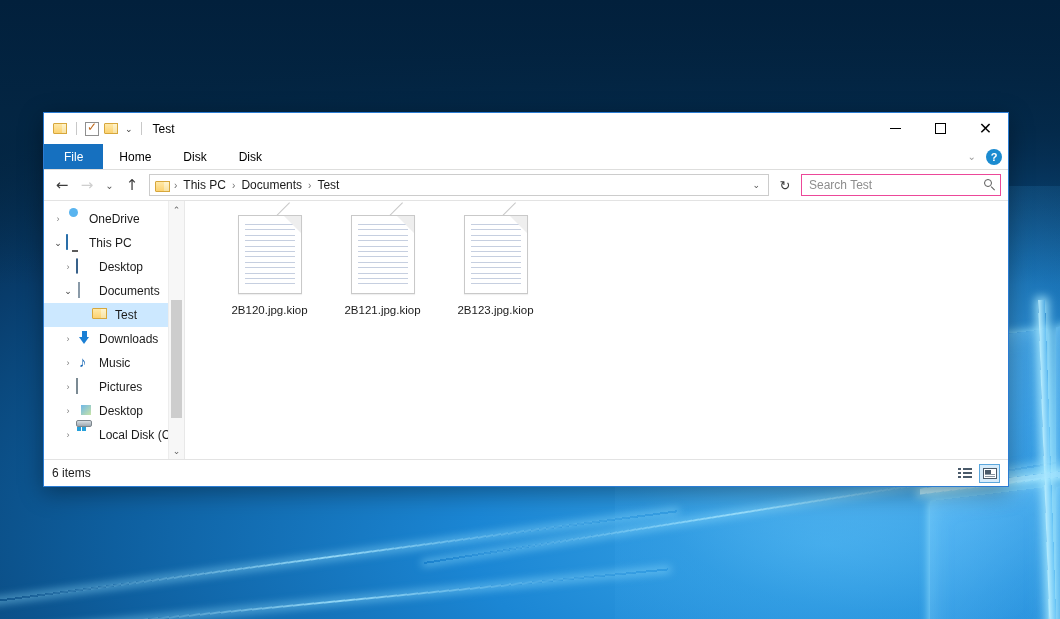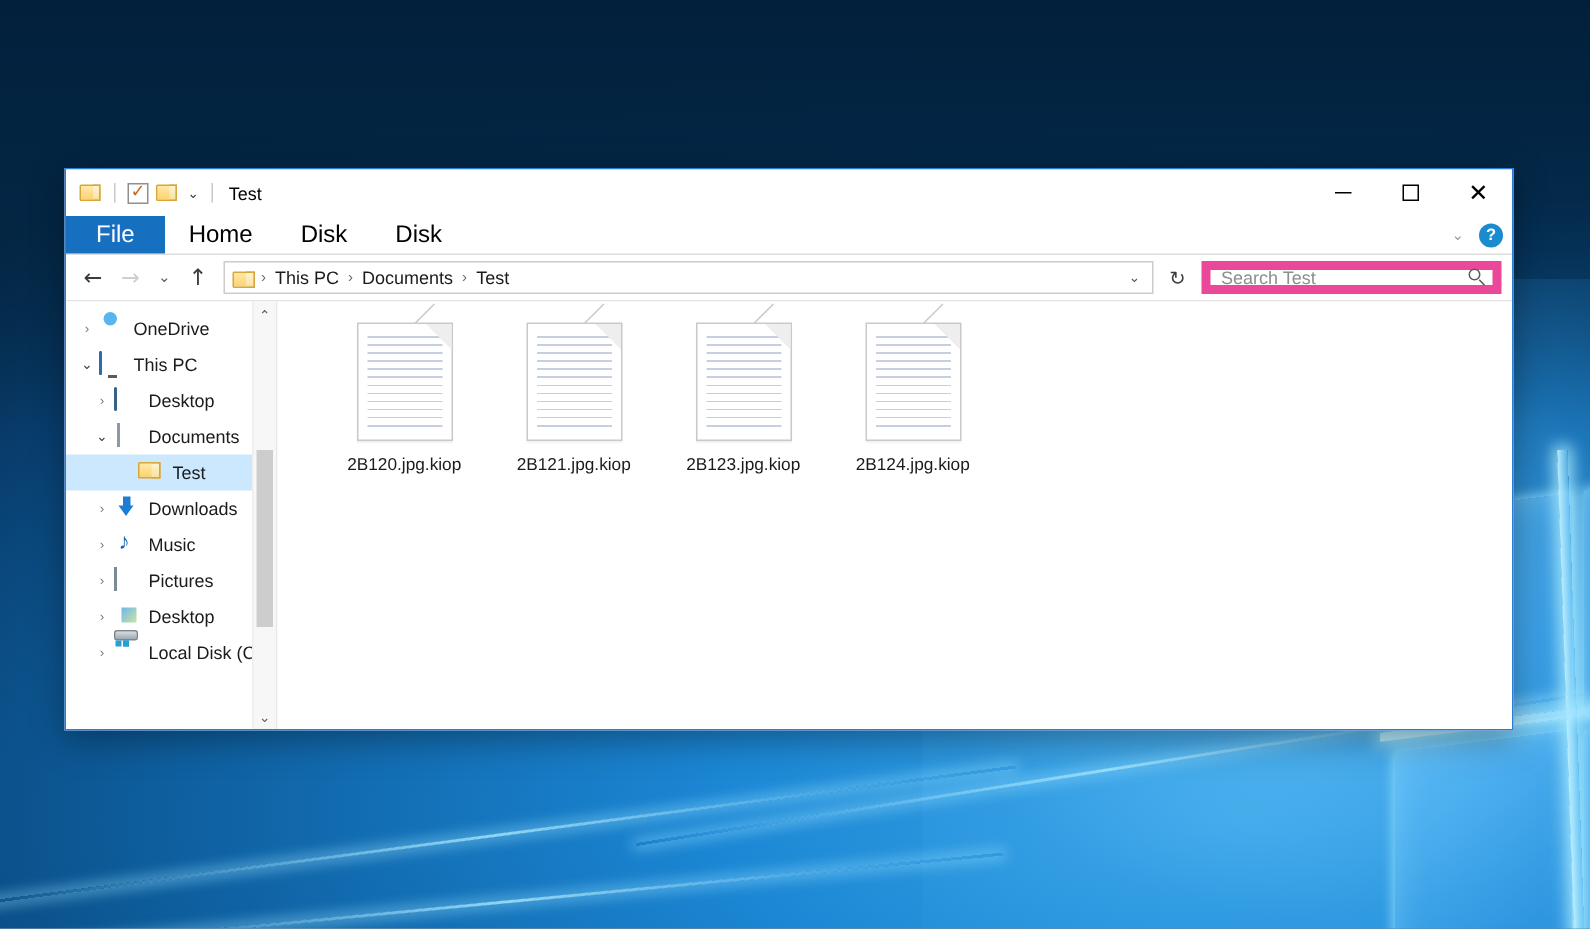--- a/index.html
+++ b/index.html
@@ -130,21 +130,21 @@
   
   .ribbon {
     height: 25px;
     display: flex; align-items: stretch;
     border-bottom: 1px solid #dededd;
     position: relative;
     flex: 0 0 auto;
   }
   .rtab {
     padding: 0 16px; display: flex; align-items: center;
-    font-size: 16px; color: #000;
+    font-size: 12px; color: #000;
   }
   .rtab.file {
     background: #1670bf; color: #fff; padding: 0 20px;
   }
   .ribbon-right {
     position: absolute; right: 6px; top: 0; height: 25px;
     display: flex; align-items: center; gap: 10px;
   }
   .chev-down { font-size: 10px; color: #9b9b9b; }
   .help-ico {
@@ -174,21 +174,21 @@
   }
   .crumb { font-size: 12px; color: #1b1b1b; padding: 0 3px; }
   .crumb-sep { font-size: 10px; color: #6f6f6f; padding: 0 1px; }
   .crumb-spacer { flex: 1; }
   .crumb-caret { font-size: 9px; color: #555; padding: 0 6px; }
   .refreshbtn {
     width: 24px; height: 22px; display: flex; align-items: center; justify-content: center;
     font-size: 13px; color: #3c3c3c; border: 1px solid transparent;
   }
   .searchbox {
-    width: 200px; height: 22px; border: 6px solid #ec4899; background: #fff;
+    width: 200px; height: 22px; border: 1px solid #ec4899; background: #fff;
     display: flex; align-items: center; padding: 0 4px 0 7px;
     box-sizing: border-box;
   }
   .searchph { flex: 1; font-size: 12px; color: #8d8d8d; }
   .mag {
     width: 12px; height: 12px; position: relative; color: #5a5a5a;
   }
   .mag::before {
     content: ""; position: absolute; left: 0; top: 0;
     width: 8px; height: 8px; border: 1.4px solid #5a5a5a; border-radius: 50%;
@@ -619,28 +619,31 @@
 
         <div class="fileitem">
           <div class="docicon">
             <div class="lines"></div>
               <div class="fold-tri"></div>
               <div class="fold-edge"></div>
           </div>
           <div class="filename">2B123.jpg.kiop</div>
         </div>
 
-        <div class="fileitem">
-          <div class="docicon">
-            <div class="lines"></div>
-              <div class="fold-tri"></div>
-              <div class="fold-edge"></div>
-          </div>
-          <div class="filename">2B124.jpg.kiop</div>
-        </div>
 
 
       </div>
     </div>
   </div>
 
+  <div class="statusbar">
+    <span class="status-text">6 items</span>
+    <div class="viewbtns">
+      <div class="vbtn">
+        <span class="vico-details"></span>
+      </div>
+      <div class="vbtn active">
+        <span class="vico-large"></span>
+      </div>
+    </div>
+  </div>
 
 </div>
 
 </body></html>

